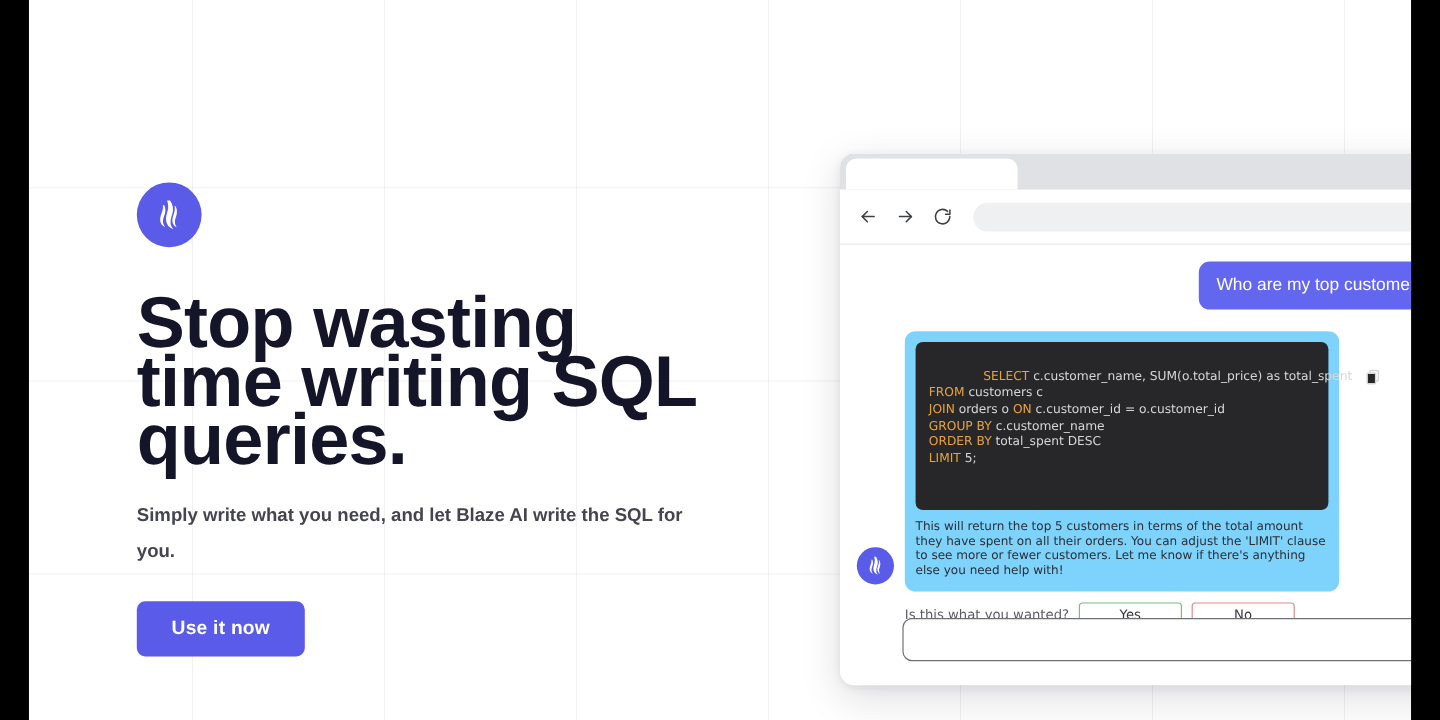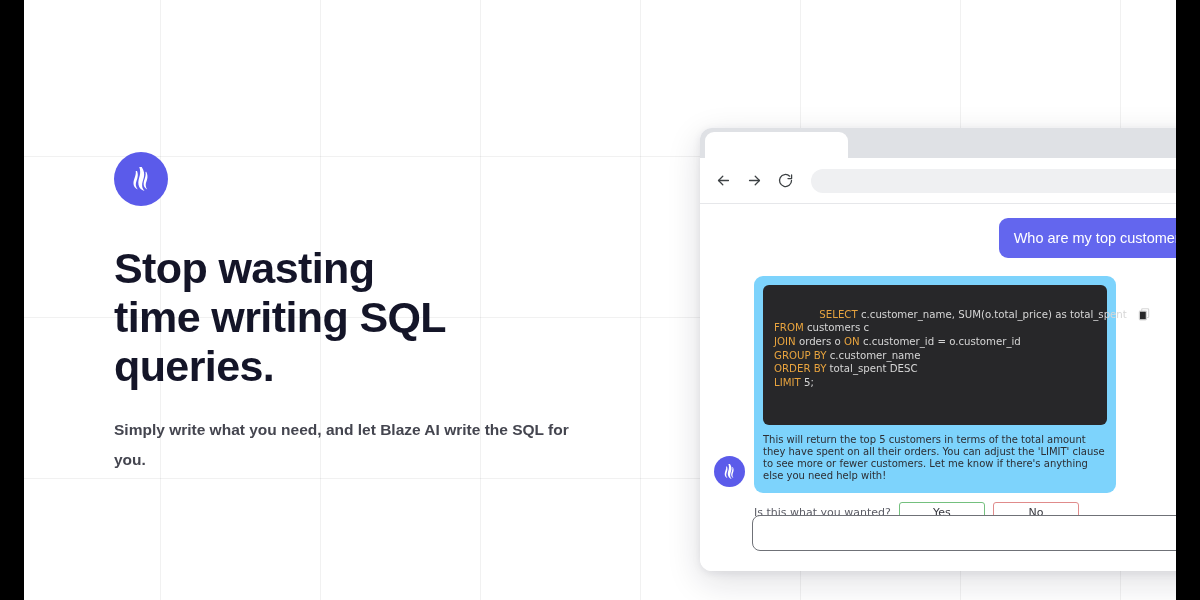--- a/index.html
+++ b/index.html
@@ -31,21 +31,21 @@
 
   
   .hero { position:absolute; left:90px; top:152px; width:520px; }
   .logo-mark {
     width:54px; height:54px; border-radius:50%;
     background:#5b5bea; display:flex; align-items:center; justify-content:center;
   }
   .logo-mark svg { display:block; }
   .headline {
     margin-top:38px;
-    font-size:43px; line-height:49px; font-weight:800; letter-spacing:-0.6px;
+    font-size:60px; line-height:49px; font-weight:800; letter-spacing:-0.6px;
     color:#141528; white-space:pre-line;
   }
   .subhead {
     margin-top:24px; width:460px;
     font-size:15.5px; line-height:30px; color:#44454f; font-weight:700;
   }
   .cta {
     margin-top:26px; display:inline-block;
     background:#5b5bea; color:#ffffff;
     font-size:16px; font-weight:700; letter-spacing:.2px;
@@ -141,20 +141,21 @@
             <path d="M8.8 5.6c.9 2.4.8 4.2.2 6.1-.6 1.9-1.4 3.6-1.1 5.5.2 1.2.7 2.2 1.5 3.1-2-.8-3.2-2.3-3.4-4.3-.2-2.1.6-3.9 1.2-5.8.5-1.5.8-2.9.6-4.6.4.1.7.1 1 0z"></path>
             <path d="M16.2 6.2c1.1 2.3 1.2 4.1.7 5.9-.5 1.8-1.3 3.4-1.1 5.2.1 1.1.5 2.1 1.2 3-1.8-.9-2.8-2.3-2.9-4.2-.1-2 .7-3.7 1.2-5.5.4-1.4.6-2.7.3-4.3.2.0.4 0 .6-.1z"></path>
           </g>
         </svg>
       </div>
 
       <h1 class="headline">Stop wasting
 time writing SQL
 queries.</h1>
       <p class="subhead">Simply write what you need, and let Blaze AI write the SQL for you.</p>
+      <button class="cta">Use it now</button>
     </div>
 
     <div class="browser">
 
       <div class="tabstrip">
         <div class="tab-active"></div>
       </div>
 
       <div class="toolbar">
         <span class="nav-ico">

